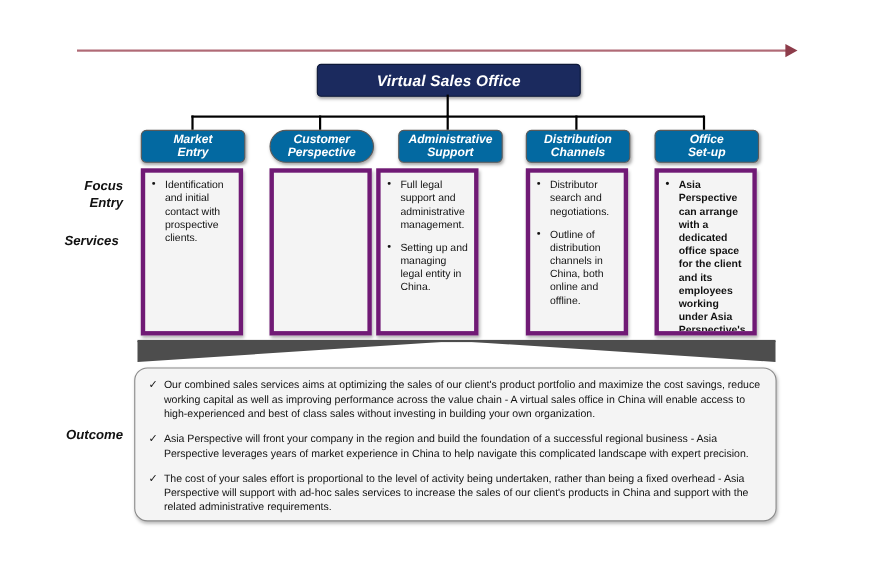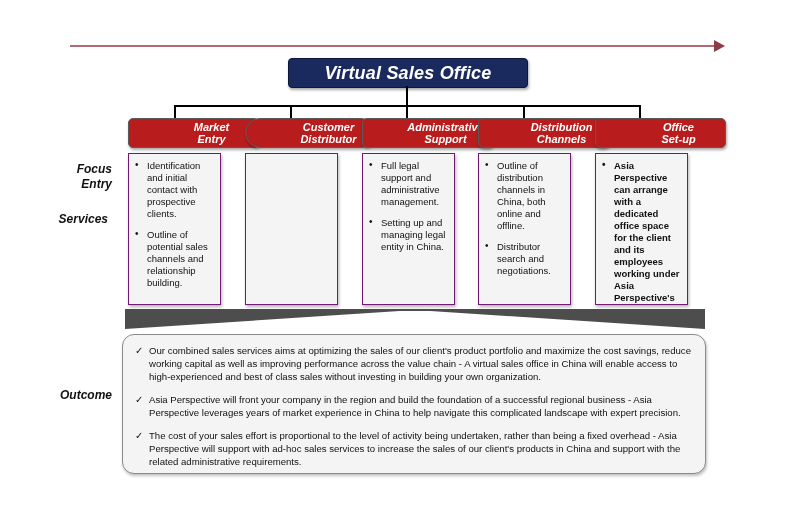--- a/index.html
+++ b/index.html
@@ -44,21 +44,21 @@
     left: 288px;
     top: 58px;
     width: 238px;
     height: 28px;
     background: #1b2a5e;
     border: 1px solid #0d1838;
     border-radius: 4px;
     color: #ffffff;
     font-weight: bold;
     font-style: italic;
-    font-size: 18px;
+    font-size: 14px;
     display: flex;
     align-items: center;
     justify-content: center;
     letter-spacing: 0.2px;
     box-shadow: 1px 2px 3px rgba(0,0,0,0.35);
   }
 
   
   .conn {
     position: absolute;
@@ -81,44 +81,43 @@
   }
   .label-focus   { left: 20px; top: 118px; margin-top: 44px; }
   .label-services{ left: 16px; top: 212px; }
   .label-outcome { left: 20px; top: 388px; }
 
   
   .focus-box {
     position: absolute;
     top: 118px;
     height: 28px;
-    background: #b91c1c;
+    background: #0369a1;
     border: 1px solid #5a5a5a;
     border-radius: 5px;
     color: #ffffff;
     font-weight: bold;
     font-style: italic;
     font-size: 11px;
     line-height: 12.5px;
     display: flex;
     flex-direction: column;
     align-items: center;
     justify-content: center;
     text-align: right;
     box-shadow: 1px 2px 3px rgba(0,0,0,0.35);
-    padding-left: 36px;
   }
 
   
   .service-box {
     position: absolute;
     top: 153px;
     height: 152px;
     background: #f4f4f4;
-    border: 1px solid #701a75;
+    border: 4px solid #701a75;
     box-shadow: 1px 2px 3px rgba(0,0,0,0.3);
     padding: 6px 4px 4px 4px;
     box-sizing: border-box;
     overflow: hidden;
   }
   .svc-list {
     margin: 0;
     padding: 0;
     list-style: none;
   }
@@ -215,55 +214,54 @@
   </div>
   <div class="row-label label-services">Services</div>
   <div class="row-label label-outcome">Outcome</div>
 
   <div class="focus-box" style="left:128px; width:93px;">
     <span>Market</span>
     <span>Entry</span>
   </div>
   <div class="focus-box" style="left:245px; width:93px;border-radius:15px;">
     <span>Customer</span>
-    <span>Distributor</span>
+    <span>Perspective</span>
   </div>
   <div class="focus-box" style="left:362px; width:93px;">
     <span>Administrative</span>
     <span>Support</span>
   </div>
   <div class="focus-box" style="left:478px; width:93px;">
     <span>Distribution</span>
     <span>Channels</span>
   </div>
   <div class="focus-box" style="left:595px; width:93px;">
     <span>Office</span>
     <span>Set-up</span>
   </div>
 
   <div class="service-box" style="left:128px; width:93px;">
     <ul class="svc-list">
       <li class="svc-item">Identification and initial contact with prospective clients.</li>
-      <li class="svc-item">Outline of potential sales channels and relationship building.</li>
     </ul>
   </div>
   <div class="service-box" style="left:245px; width:93px;">
     <ul class="svc-list">
     </ul>
   </div>
-  <div class="service-box" style="left:362px; width:93px;">
+  <div class="service-box" style="left:342px; width:93px;">
     <ul class="svc-list">
       <li class="svc-item">Full legal support and administrative management.</li>
       <li class="svc-item">Setting up and managing legal entity in China.</li>
     </ul>
   </div>
   <div class="service-box" style="left:478px; width:93px;">
     <ul class="svc-list">
+      <li class="svc-item">Distributor search and negotiations.</li>
       <li class="svc-item">Outline of distribution channels in China, both online and offline.</li>
-      <li class="svc-item">Distributor search and negotiations.</li>
     </ul>
   </div>
   <div class="service-box" style="left:595px; width:93px;font-weight:bold;">
     <ul class="svc-list">
       <li class="svc-item">Asia Perspective can arrange with a dedicated office space for the client and its employees working under Asia Perspective's umbrella in China.</li>
     </ul>
   </div>
 
   <div class="funnel-cap"></div>
   <div class="funnel"></div>

